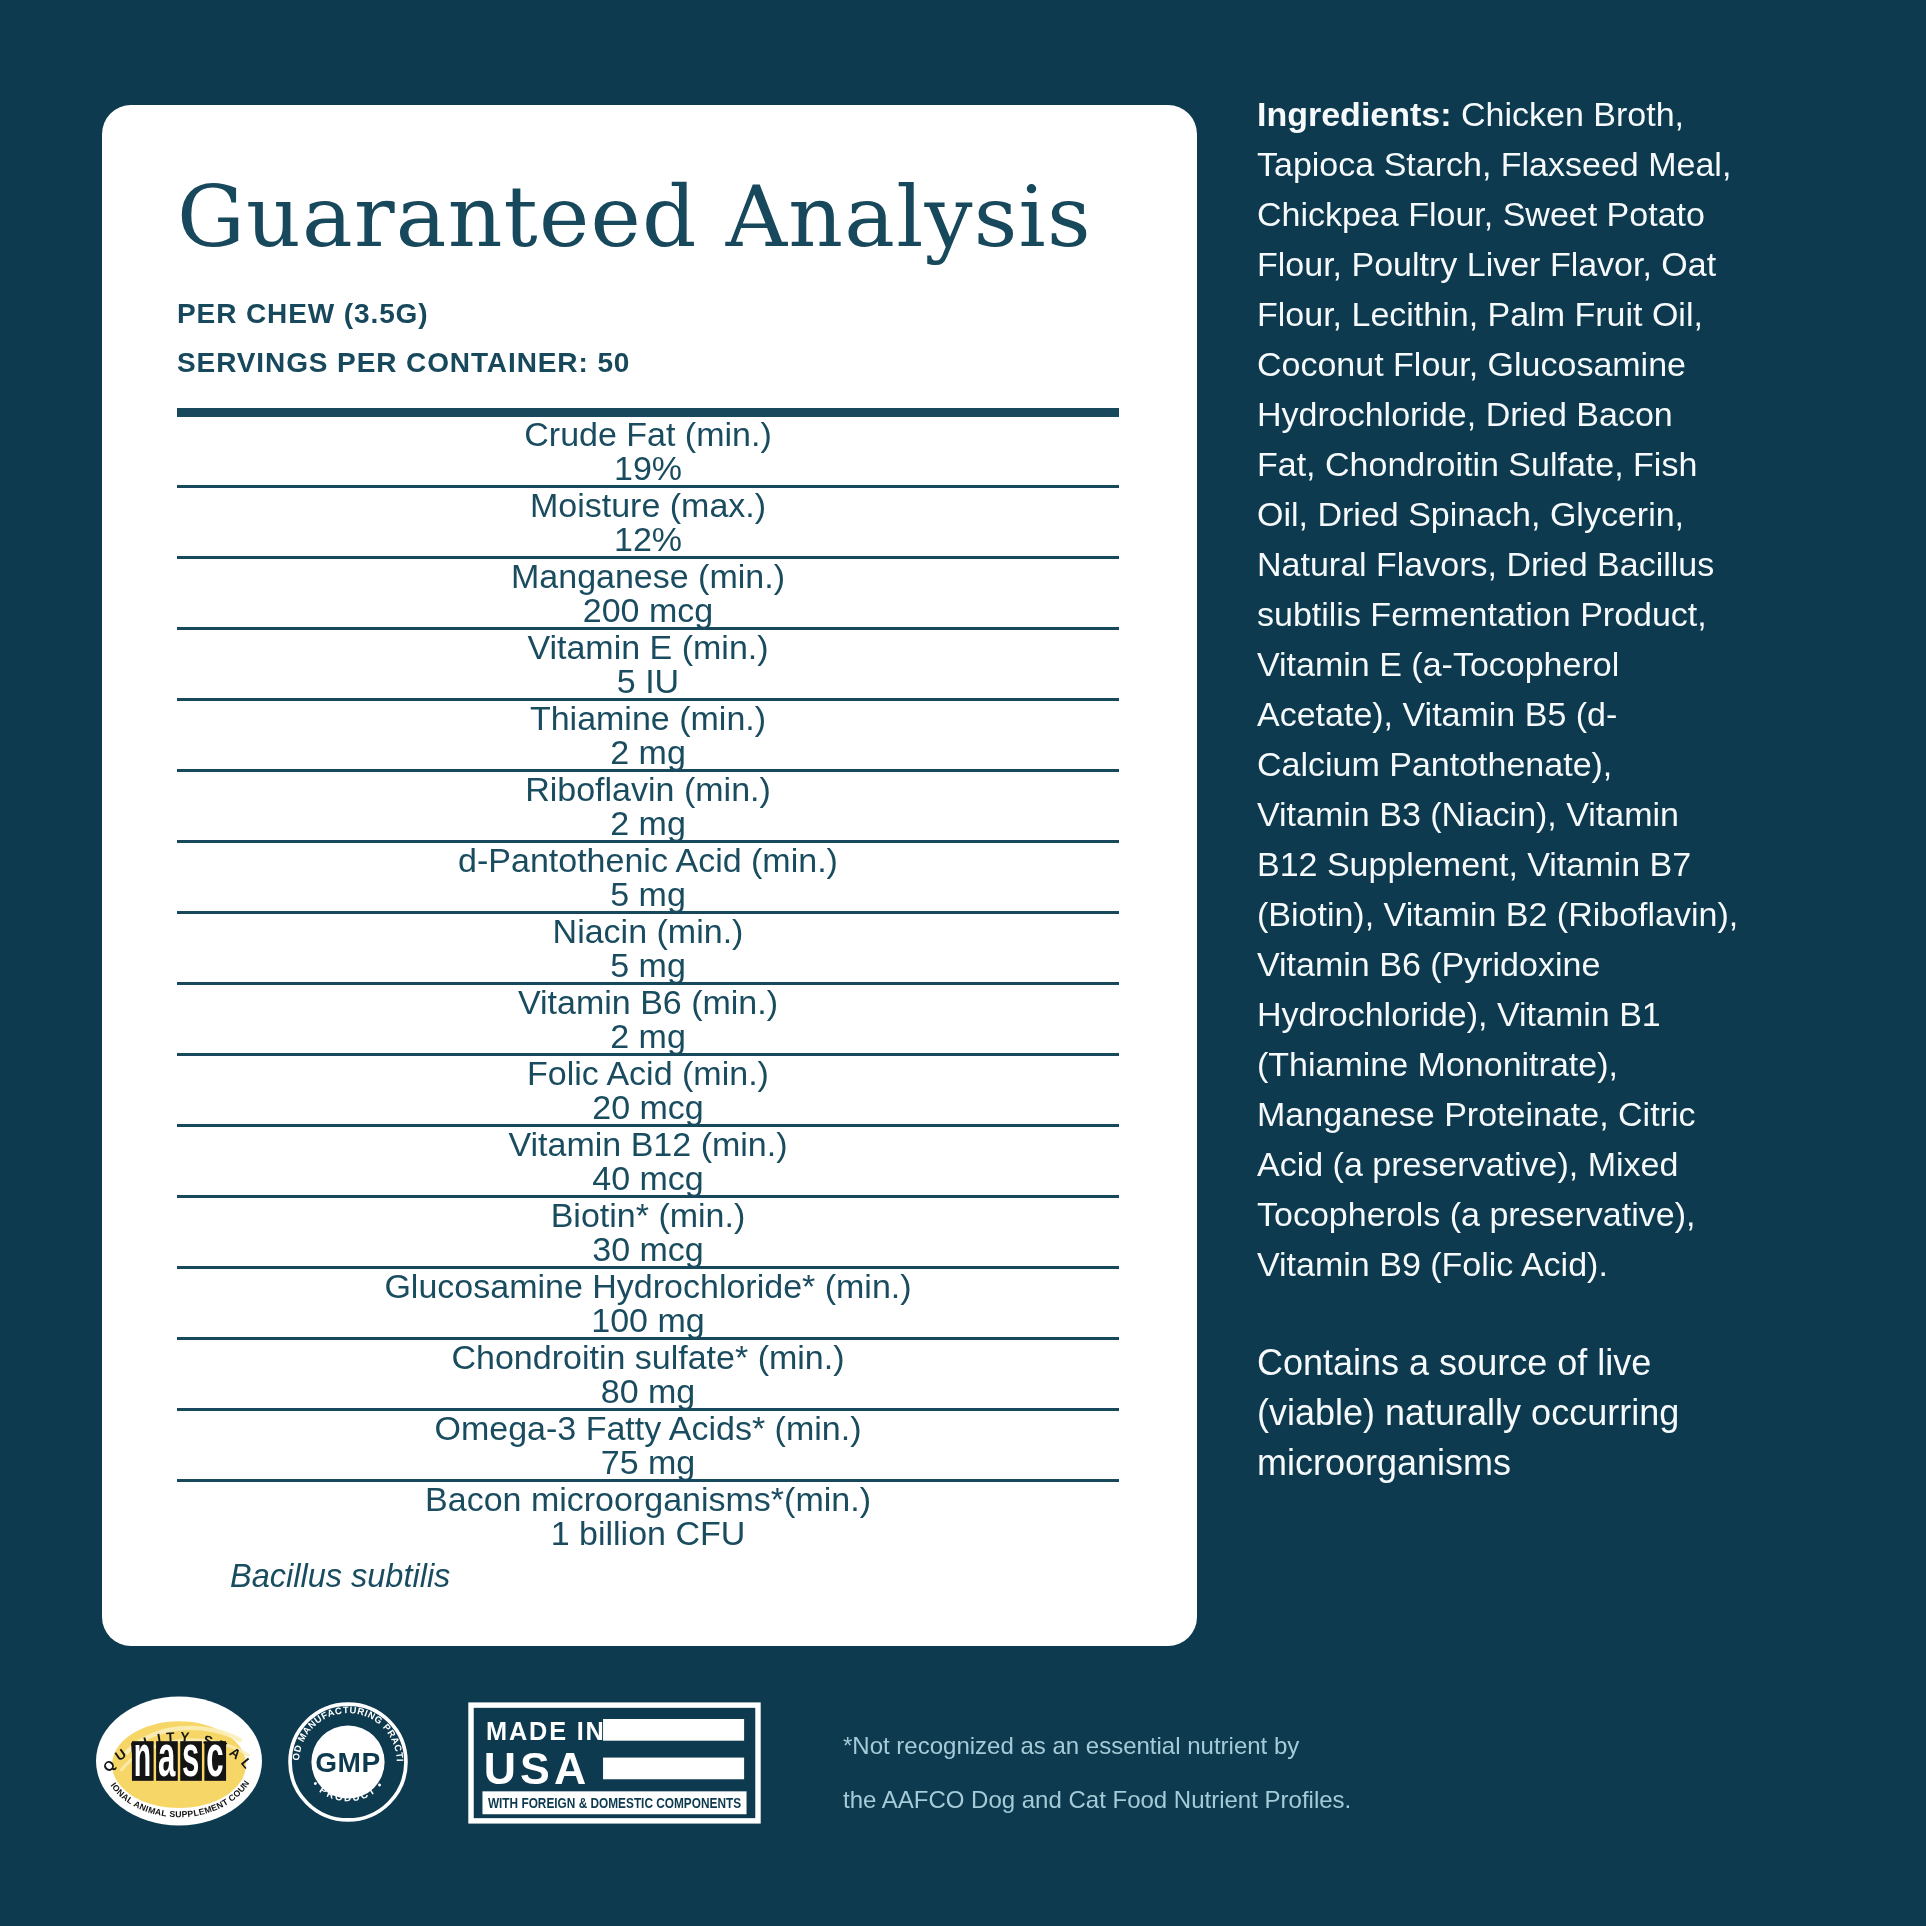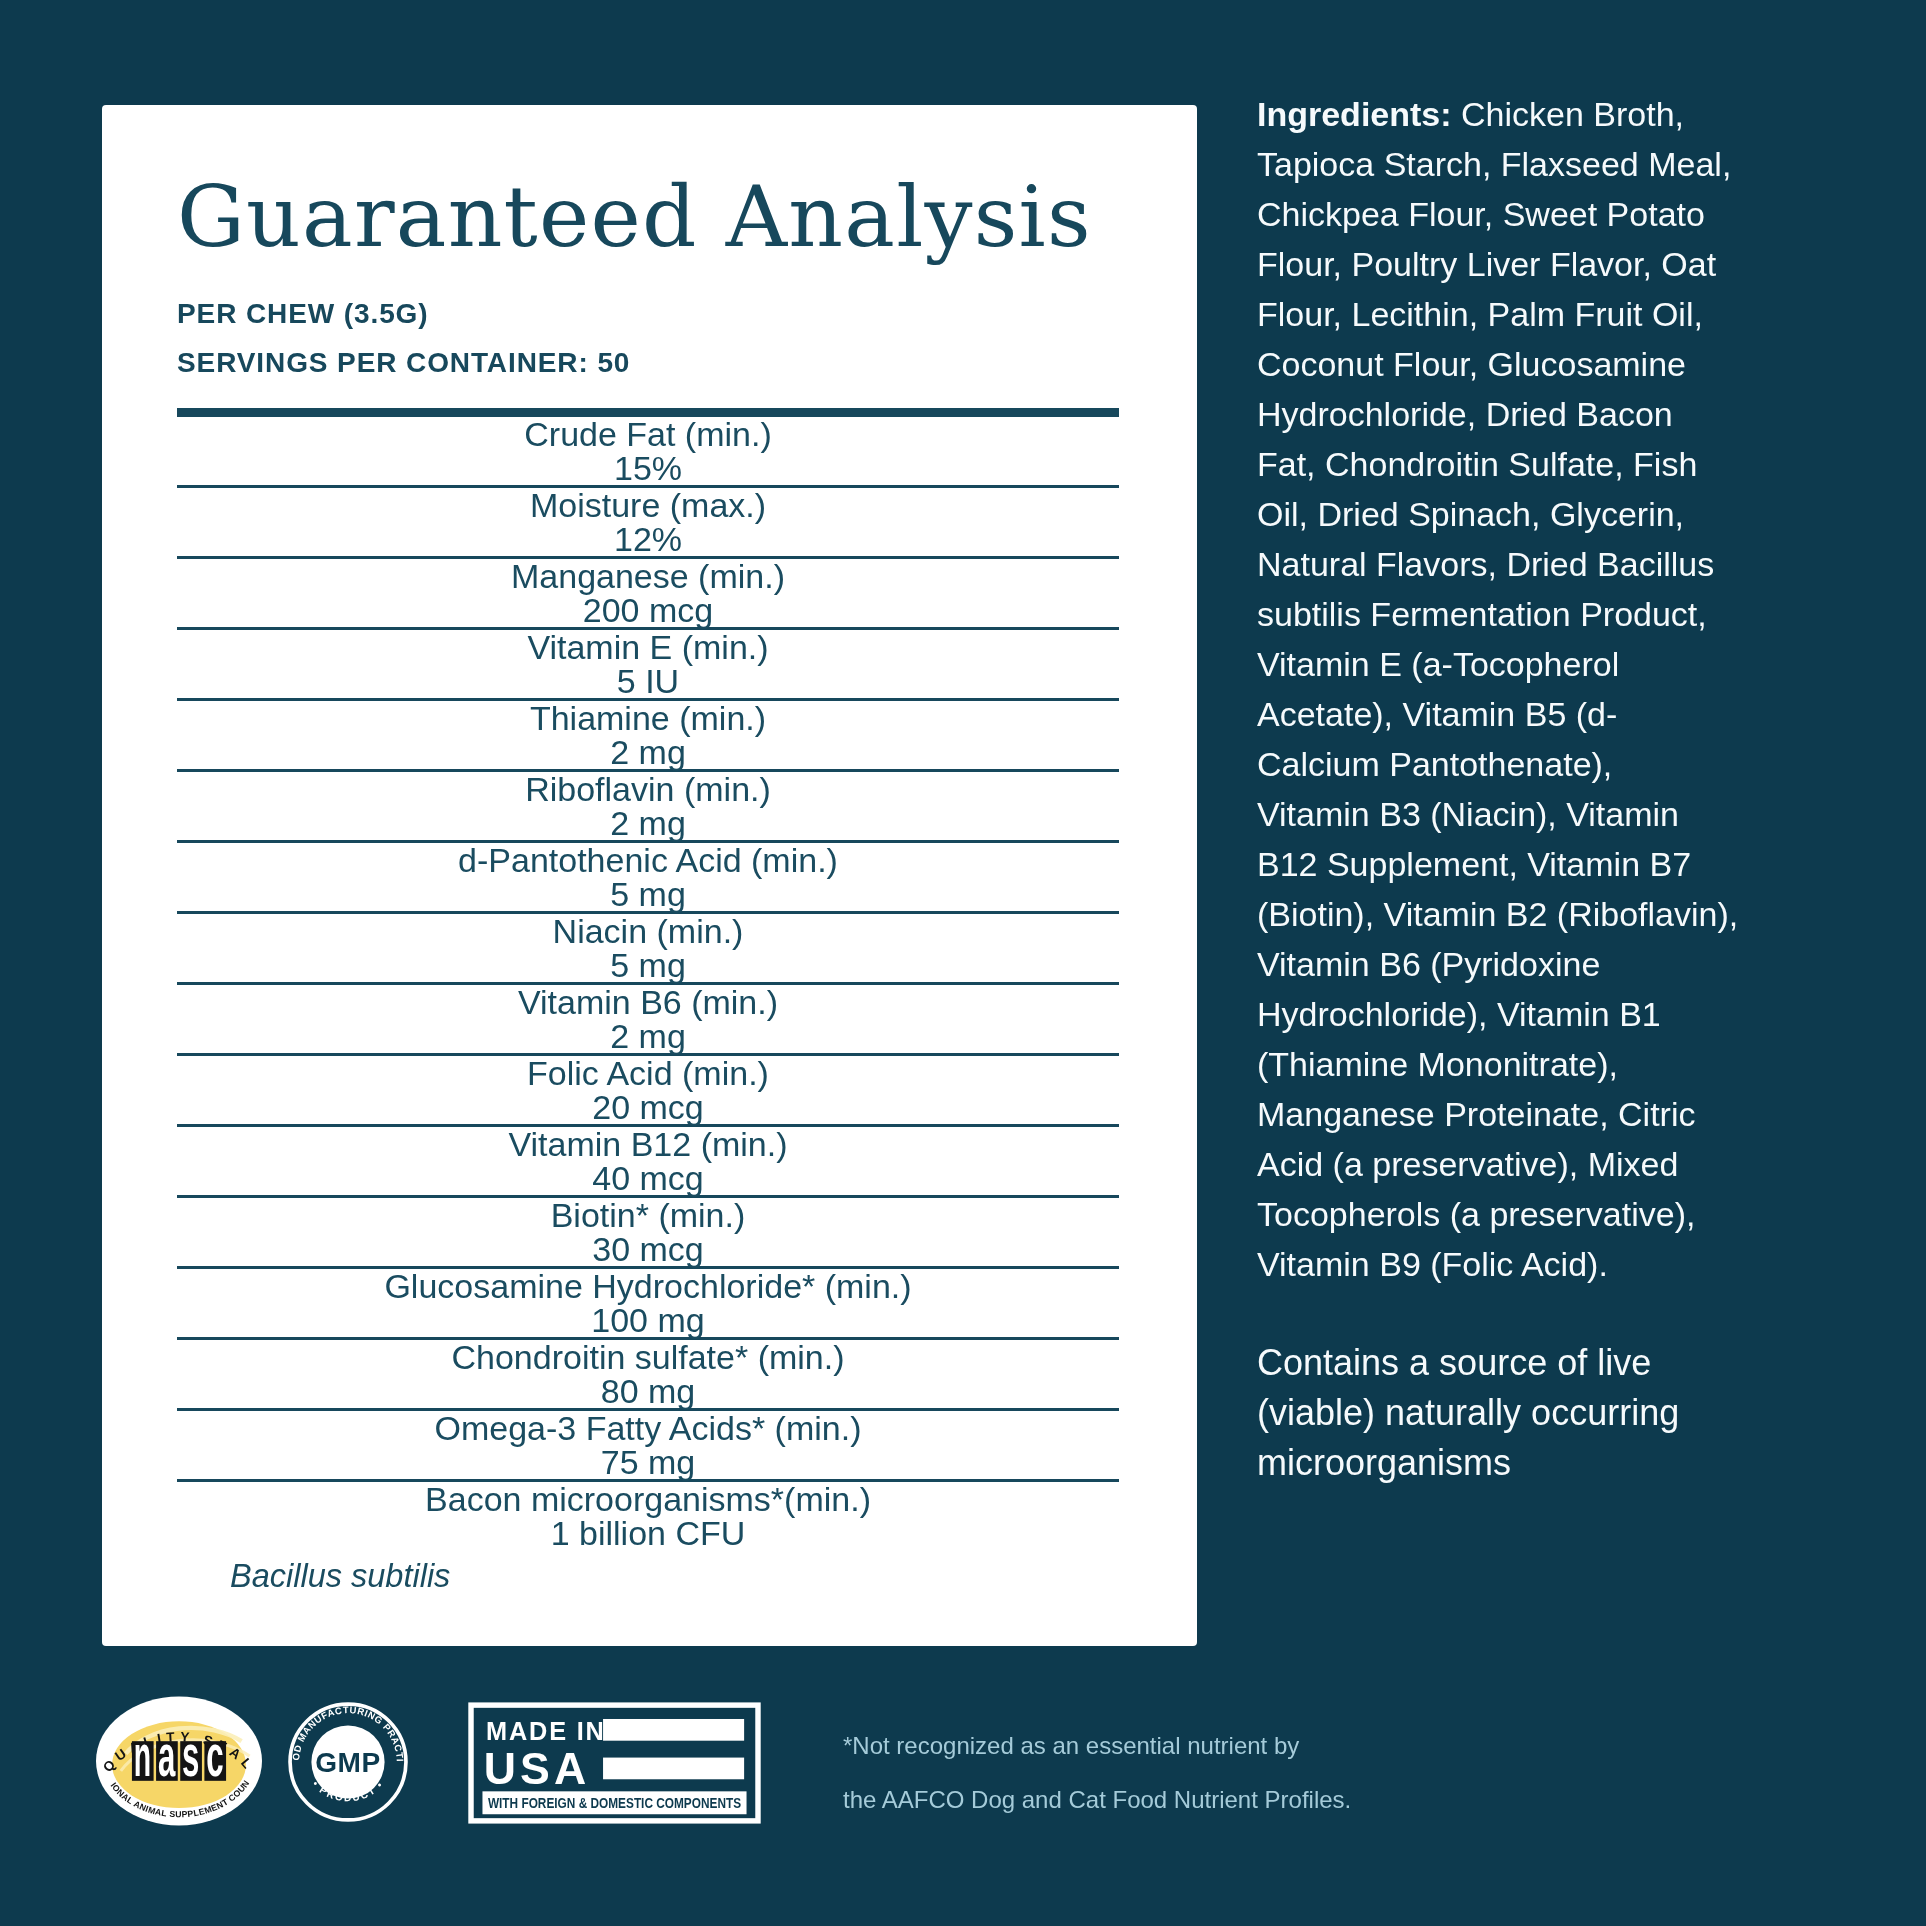--- a/index.html
+++ b/index.html
@@ -4,21 +4,21 @@
 <style>
   html,body{margin:0;padding:0;}
   body{
     width:1926px;height:1926px;position:relative;overflow:hidden;
     background:#0d3a4e;
     font-family:"Liberation Sans",sans-serif;
   }
   
   .card{
     position:absolute;left:102px;top:105px;width:1095px;height:1541px;
-    background:#ffffff;border-radius:4px;box-sizing:border-box;
+    background:#ffffff;border-radius:29px;box-sizing:border-box;
     padding:67px 78px 0 75px;
   }
   .card-title{
     margin:0 0 35px 0;
     font-family:"DejaVu Serif","Liberation Serif",serif;
     font-weight:400;font-size:85px;line-height:1.05;letter-spacing:1.2px;
     color:#17485c;
   }
   .card-subline{
     font-size:28px;font-weight:700;letter-spacing:0.9px;color:#17485c;
@@ -67,21 +67,21 @@
 
 <div class="card">
   <h1 class="card-title">Guaranteed Analysis</h1>
   <div class="card-subline first">PER CHEW (3.5G)</div>
   <div class="card-subline">SERVINGS PER CONTAINER: 50</div>
   <div class="rule-thick"></div>
 
   <div class="ga-table">
     <div class="ga-row">
       <span class="ga-label">Crude Fat (min.)</span>
-      <span class="ga-value">15%</span>
+      <span class="ga-value">19%</span>
     </div>
     <div class="ga-row">
       <span class="ga-label">Moisture (max.)</span>
       <span class="ga-value">12%</span>
     </div>
     <div class="ga-row">
       <span class="ga-label">Manganese (min.)</span>
       <span class="ga-value">200 mcg</span>
     </div>
     <div class="ga-row">

